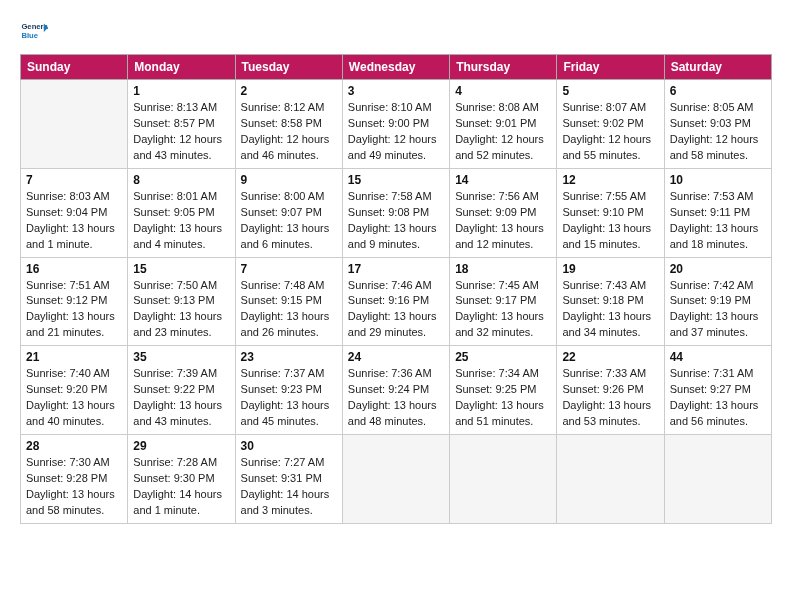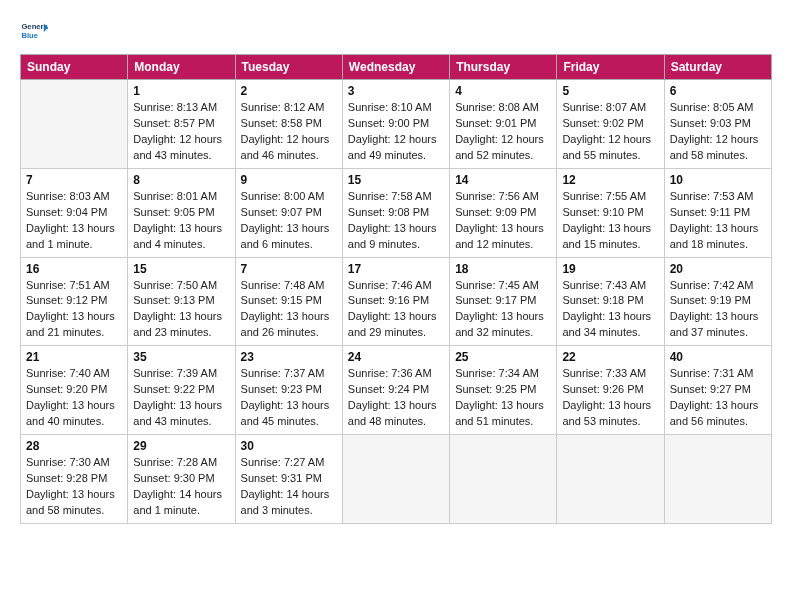--- a/index.html
+++ b/index.html
@@ -223,21 +223,21 @@
           </td>
           <td>
             <span class="day-num">25</span>
             <div class="day-info">Sunrise: 7:34 AM<br>Sunset: 9:25 PM<br>Daylight: 13 hours<br>and 51 minutes.</div>
           </td>
           <td>
             <span class="day-num">22</span>
             <div class="day-info">Sunrise: 7:33 AM<br>Sunset: 9:26 PM<br>Daylight: 13 hours<br>and 53 minutes.</div>
           </td>
           <td>
-            <span class="day-num">40</span>
+            <span class="day-num">44</span>
             <div class="day-info">Sunrise: 7:31 AM<br>Sunset: 9:27 PM<br>Daylight: 13 hours<br>and 56 minutes.</div>
           </td>
         </tr>
         <tr>
           <td>
             <span class="day-num">28</span>
             <div class="day-info">Sunrise: 7:30 AM<br>Sunset: 9:28 PM<br>Daylight: 13 hours<br>and 58 minutes.</div>
           </td>
           <td>
             <span class="day-num">29</span>

